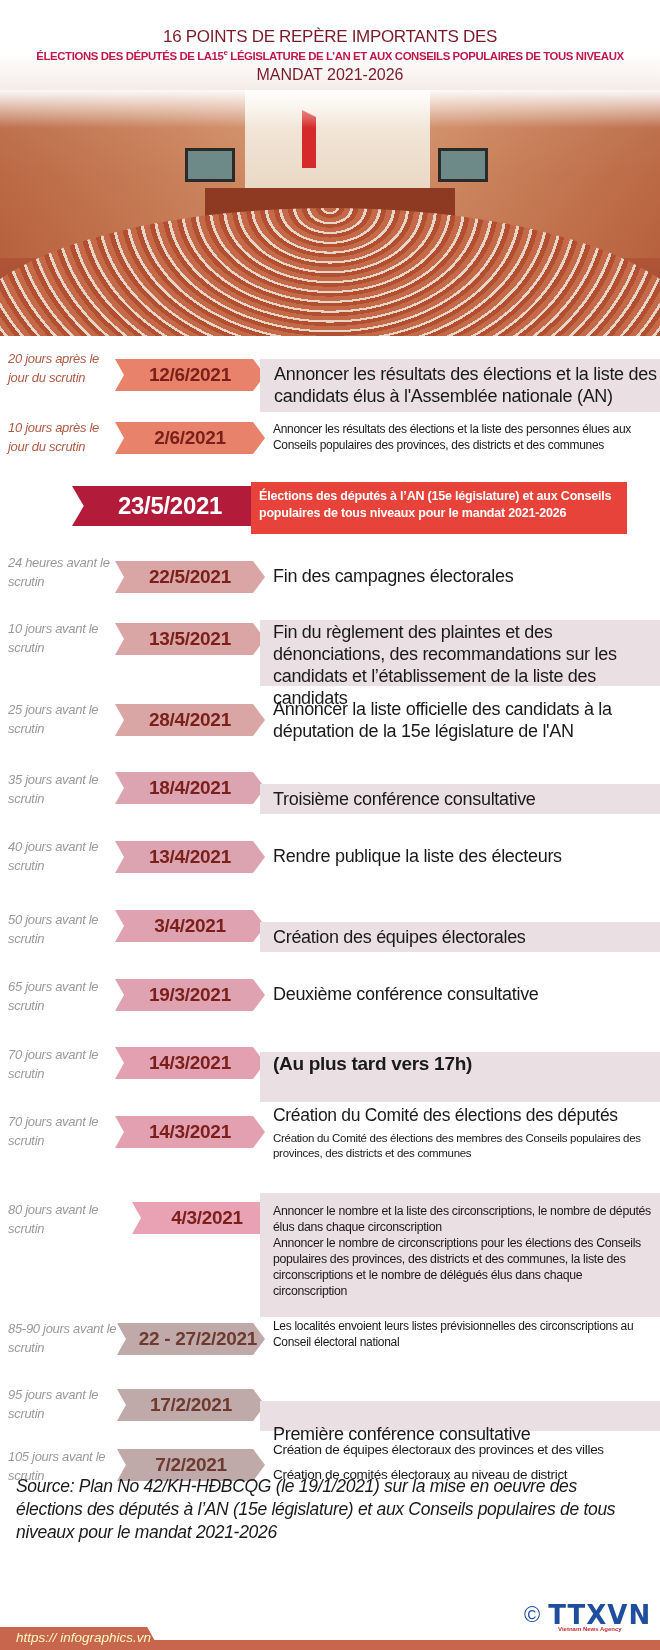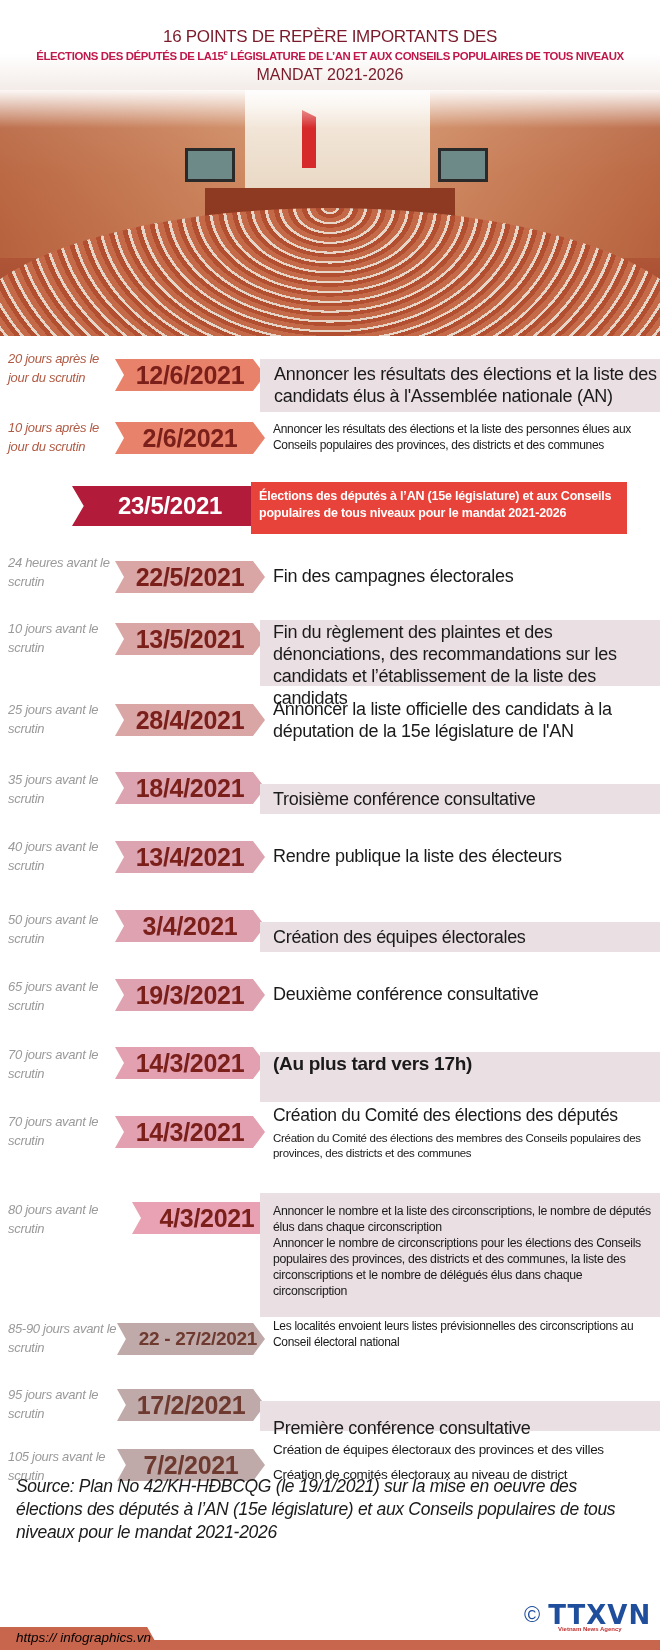--- a/index.html
+++ b/index.html
@@ -21,36 +21,36 @@
   .photo .screen { position:absolute; top:60px; width:50px; height:34px; background:#6d8a88; border:3px solid #2a2a2a; }
   .photo .stage { position:absolute; left:205px; top:100px; width:250px; height:40px; background:#8e3a22; }
   .photo .seats { position:absolute; left:-40px; top:120px; width:740px; height:260px; border-radius: 50% 50% 0 0;
     background: repeating-radial-gradient(ellipse at 50% 0%, #c56a48 0 6px, #e7d6c8 6px 9px, #b24f30 9px 14px); }
   .photo .fade { position:absolute; left:0; top:0; width:100%; height:40px; background: linear-gradient(#ffffff, rgba(255,255,255,0)); }
 
   .row { position: absolute; left: 0; width: 660px; }
   .when { position: absolute; left: 8px; font-size: 13px; font-style: italic; line-height: 19px; color: #9a9a9a; letter-spacing: -0.3px; }
   .when.red { color: #b05a44; }
   .arrow { position: absolute; height: 32px; display: flex; align-items: center; justify-content: center;
-    font-weight: bold; font-size: 25px; color: #7a1f1a; letter-spacing: -0.3px;
+    font-weight: bold; font-size: 19px; color: #7a1f1a; letter-spacing: -0.3px;
     clip-path: polygon(0 0, 92% 0, 100% 50%, 92% 100%, 0 100%, 6% 50%); }
   .desc { position: absolute; left: 260px; font-size: 18px; line-height: 22px; color: #1a1a1a; letter-spacing: -0.3px; }
   .desc.small { font-size: 12px; line-height: 15.5px; }
   .desc.box { background: #eadfe3; margin-top: 12px; }
   .big-desc { position: absolute; left: 251px; top: 0; width: 376px; height: 52px; background: #e8433a; color: #ffffff;
     font-weight: bold; font-size: 12.5px; line-height: 17px; padding: 6px 8px; letter-spacing: -0.2px; }
 
   .source { position: absolute; left: 16px; top: 1467px; width: 630px; font-size: 17.5px; font-style: italic; line-height: 23px; color: #1a1a1a; letter-spacing: -0.3px; margin-top: 8px; }
   .logo { position: absolute; left: 524px; top: 1602px; display: flex; align-items: center; gap: 8px; }
   .logo .copy { font-size: 22px; color: #1f4e9c; }
   .logo .brand { font-size: 26px; font-weight: bold; color: #1f4e9c; letter-spacing: 1px; font-family: "DejaVu Sans", sans-serif; line-height: 24px; }
   .logo .agency { position: absolute; left: 34px; top: 24px; font-size: 6px; color: #c23030; font-weight: bold; }
   .footer-bar { position: absolute; left: 0; top: 1640px; width: 660px; height: 10px; background: #c7654d; }
   .footer-tab { position: absolute; left: 0; top: 1627px; width: 160px; height: 23px; background: #c7654d;
-    clip-path: polygon(0 0, 92% 0, 100% 100%, 0 100%); color: #000000; font-style: italic; font-size: 13.5px; padding: 3px 0 4px 16px; }
+    clip-path: polygon(0 0, 92% 0, 100% 100%, 0 100%); color: #fef9c3; font-style: italic; font-size: 13.5px; padding: 3px 0 4px 16px; }
 </style>
 </head>
 <body>
 
 <div class="header">
   <div class="title1">16 POINTS DE REPÈRE IMPORTANTS DES</div>
   <div class="title2"><span>ÉLECTIONS DES DÉPUTÉS DE LA15</span><sup>e</sup><span> LÉGISLATURE DE L’AN ET AUX CONSEILS POPULAIRES DE TOUS NIVEAUX</span></div>
   <div class="title3">MANDAT 2021-2026</div>
 </div>
 
@@ -153,21 +153,21 @@
 
 <div class="row" style="top:1319px;">
   <div class="when" style="top:0;width:120px;">85-90 jours avant le scrutin</div>
   <div class="arrow" style="left:117px;top:4px;width:148px;background:#bfa9a9;color:#6e3a30;font-size:19px;justify-content:flex-end;padding-right:8px;">22 - 27/2/2021</div>
   <div class="desc small" style="left:273px;top:0;width:385px;">Les localités envoient leurs listes prévisionnelles des circonscriptions au Conseil électoral national</div>
 </div>
 
 <div class="row" style="top:1385px;">
   <div class="when" style="top:0;width:110px;">95 jours avant le scrutin</div>
   <div class="arrow" style="left:117px;top:4px;width:148px;background:#bfa9a9;color:#6e3a30;">17/2/2021</div>
-  <div class="desc box" style="left:260px;top:4px;width:400px;height:30px;padding:16px 0 0 13px;">Première conférence consultative</div>
+  <div class="desc box" style="left:260px;top:4px;width:400px;height:30px;padding:22px 0 0 13px;">Première conférence consultative</div>
 </div>
 
 <div class="row" style="top:1447px;">
   <div class="when" style="top:0;width:120px;">105 jours avant le scrutin</div>
   <div class="arrow" style="left:117px;top:2px;width:148px;background:#bfa9a9;color:#6e3a30;">7/2/2021</div>
   <div class="desc" style="left:273px;top:-10px;width:385px;font-size:13.5px;line-height:25px;">
     <div>Création de équipes électoraux des provinces et des villes</div>
     <div>Création de comités électoraux  au niveau de district</div>
   </div>
 </div>

